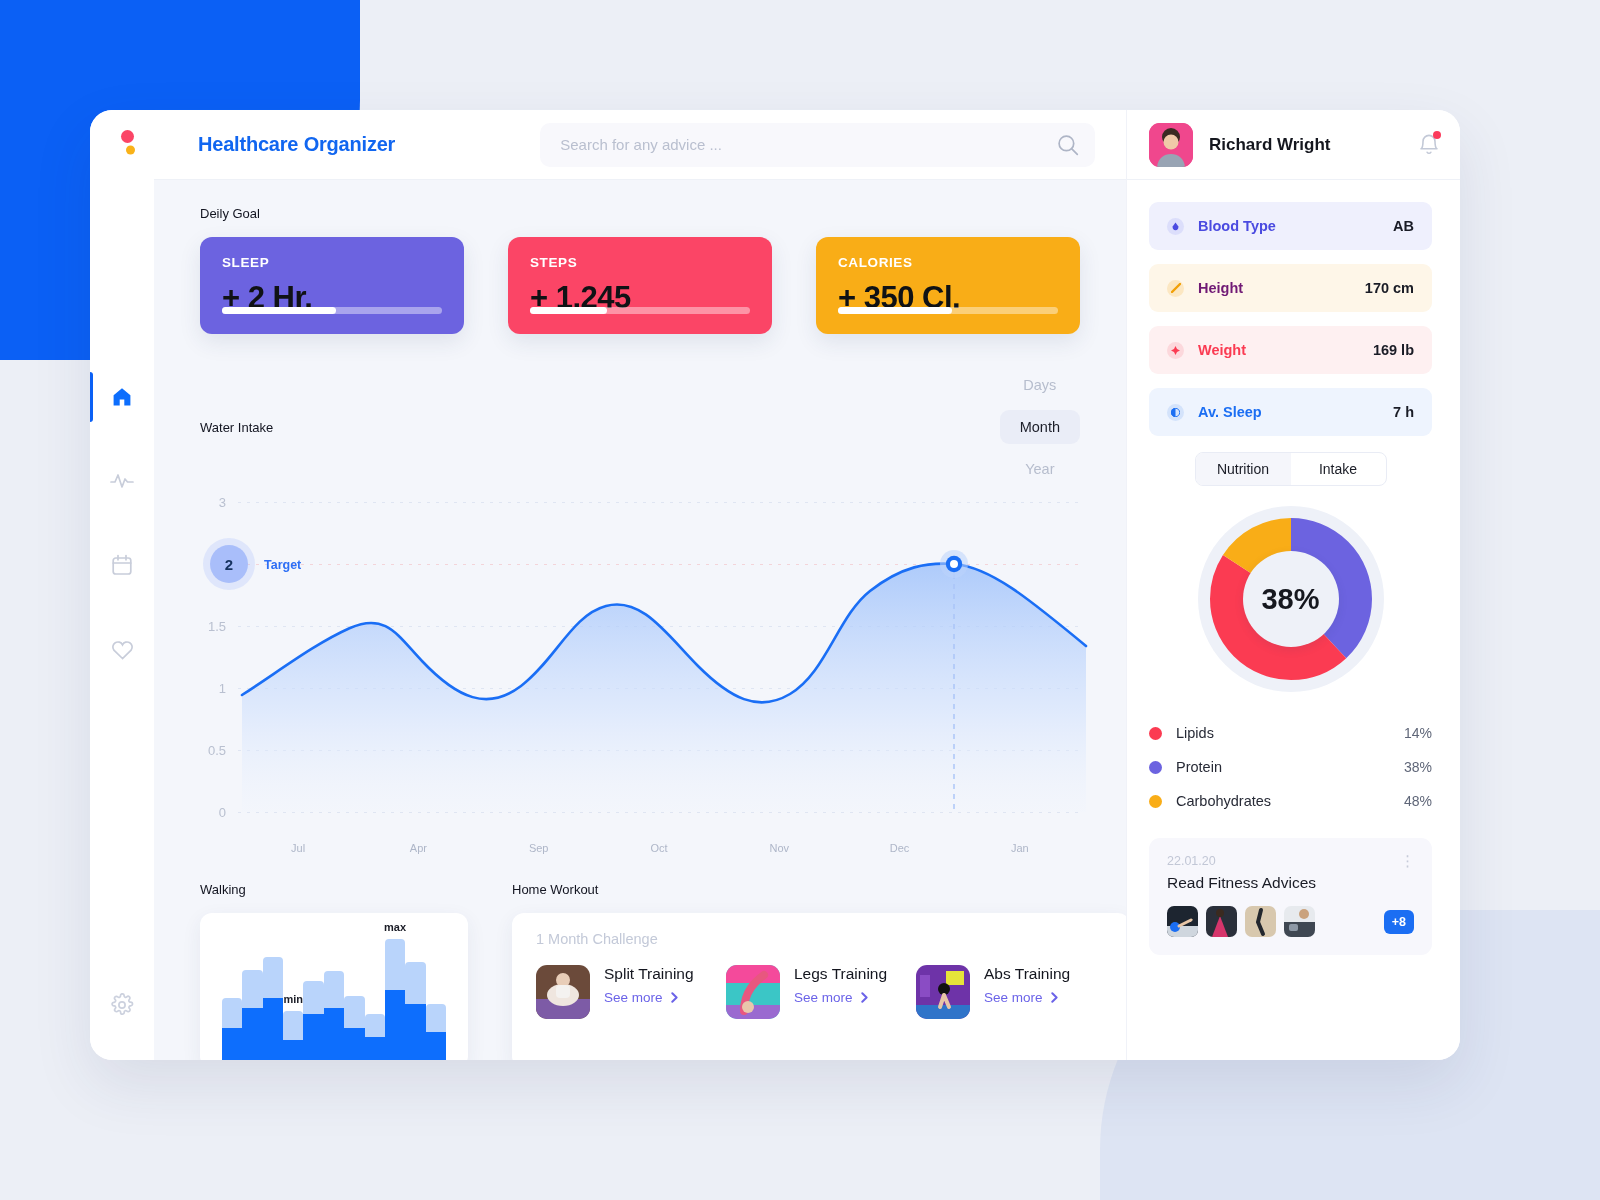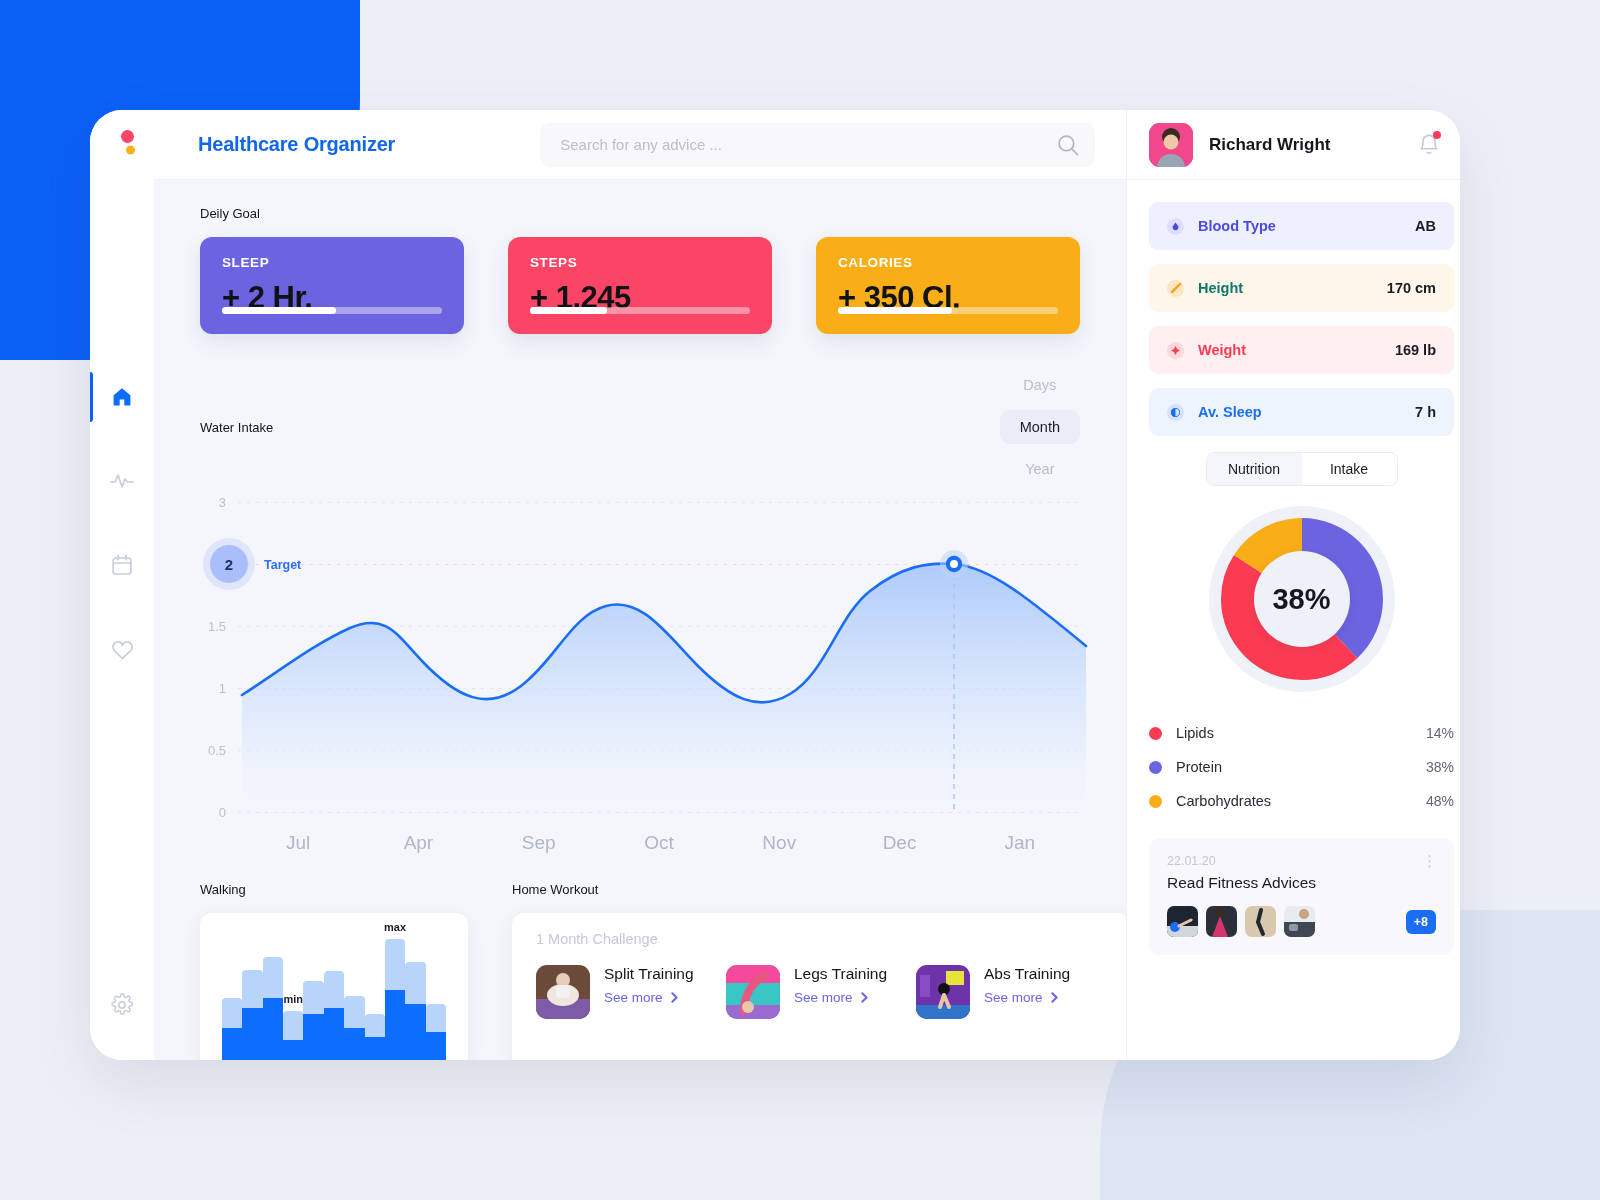--- a/index.html
+++ b/index.html
@@ -23,21 +23,21 @@
   .blob-lav {
     position: absolute; right: -60px; bottom: -130px;
     width: 560px; height: 420px; background: #dde4f3;
     border-radius: 240px 0 0 0;
   }
 
   
   .app {
     position: absolute; left: 90px; top: 110px;
     width: 1370px; height: 950px;
-    background: #fff; border-radius: 32px;
+    background: #fff; border-radius: 22px;
     box-shadow: 0 24px 60px rgba(36,52,94,.10);
     display: flex; overflow: hidden;
   }
 
   
   .rail {
     width: 64px; background: #fff; flex: 0 0 64px;
     display: flex; flex-direction: column; align-items: center;
     position: relative; z-index: 3;
   }
@@ -99,21 +99,21 @@
     background-size: 9px 1px; background-repeat: repeat-x; }
   .grid-line.target { background-image: linear-gradient(to right, #f3d4d9 0 3px, transparent 3px 9px); }
   .target-badge {
     position:absolute; width:38px; height:38px; border-radius:50%; background:#a9befa;
     color:#16325f; font-size:15px; font-weight:600; display:flex; align-items:center; justify-content:center;
     box-shadow: 0 0 0 7px rgba(169,190,250,.28);
   }
   .target-text { position:absolute; font-size:12.5px; font-weight:700; color:#2d6ff5; }
   .svg-chart { position:absolute; left:38px; top:0; }
   .x-axis { position:absolute; left:38px; right:0; bottom:-28px; display:flex; }
-  .x-lab { flex:1 1 0; font-size:19px; color:#aeb6c8; text-align:center; }
+  .x-lab { flex:1 1 0; font-size:11px; color:#aeb6c8; text-align:center; }
 
   
   .bottom-row { display:flex; gap: 44px; margin-top: 56px; }
   .walking-col { width: 268px; }
   .workout-col { flex:1 1 auto; }
   .panel { background:#fff; border-radius:12px; box-shadow: 0 6px 20px rgba(40,54,100,.07); }
   .walking-panel { height: 155px; padding: 14px 16px 0 16px; position:relative; }
   .bars { display:flex; align-items:flex-end; justify-content:space-between; height: 138px; padding: 0 6px; }
   .bar { width: 29px; border-radius: 4px 4px 0 0; position:relative; display:flex; flex-direction:column; justify-content:flex-end; }
   .bar .top { background:#b9d4fb; border-radius:4px 4px 0 0; }
@@ -129,21 +129,21 @@
   .w-more { font-size:13.5px; color:#6b63e8; margin-top:7px; display:flex; align-items:center; gap:8px; cursor:pointer; }
 
   
   .right { width: 334px; flex: 0 0 334px; background:#fff; display:flex; flex-direction:column; border-left:1px solid #f0f2f8; }
   .right-top { height:70px; display:flex; align-items:center; padding: 0 14px 0 22px; border-bottom:1px solid #eef1f7; flex:0 0 70px; }
   .avatar { width:44px; height:44px; border-radius:11px; flex:0 0 44px; overflow:hidden; background:#f0478d; position:relative; }
   .uname { font-size:17px; font-weight:700; color:#15171f; margin-left:16px; }
   .bell-wrap { margin-left:auto; position:relative; width:34px; height:34px; display:flex; align-items:center; justify-content:center; cursor:pointer; }
   .bell-dot { position:absolute; right:5px; top:3px; width:8px; height:8px; border-radius:50%; background:#fb3b5c; }
 
-  .right-body { padding: 22px 6px 0 22px; flex:1 1 auto; overflow:hidden; }
+  .right-body { padding: 22px 28px 0 22px; flex:1 1 auto; overflow:hidden; }
   .stat { height:48px; border-radius:9px; display:flex; align-items:center; padding: 0 18px; margin-bottom:14px; }
   .stat-ic { width:17px; height:17px; border-radius:50%; display:flex; align-items:center; justify-content:center; margin-right:14px; flex:0 0 17px; }
   .stat-name { font-size:14.5px; font-weight:700; }
   .stat-val { margin-left:auto; font-size:14.5px; font-weight:700; color:#1a1c26; }
 
   .tabs { margin: 16px auto 0 auto; width: 192px; height:34px; border:1px solid #e9ecf5; border-radius:8px; display:flex; overflow:hidden; }
   .tab { flex:1 1 0; display:flex; align-items:center; justify-content:center; font-size:14px; color:#1a1c26; cursor:pointer; }
   .tab.active { background:#f5f6fb; font-weight:500; }
 
   .donut-wrap { display:flex; justify-content:center; margin-top: 20px; }
@@ -491,21 +491,21 @@
           <span class="stat-name" style="color:#4a4ae0">Blood Type</span>
           <span class="stat-val">AB</span>
         </div>
 
         <div class="stat" style="background:#fef6e8">
           <span class="stat-ic" style="background:#fce7c2">
             <svg width="10" height="10" viewBox="0 0 10 10">
                 <path d="M1 9 9 1" stroke="#f2a007" stroke-width="2.4" stroke-linecap="round"></path>
               </svg>
           </span>
-          <span class="stat-name" style="color:#0f766e">Height</span>
+          <span class="stat-name" style="color:#701a75">Height</span>
           <span class="stat-val">170 cm</span>
         </div>
 
         <div class="stat" style="background:#fef0f1">
           <span class="stat-ic" style="background:#fcd8dc">
             <svg width="9" height="9" viewBox="0 0 9 9">
                 <path d="M4.5 0 6 3 9 4.5 6 6 4.5 9 3 6 0 4.5 3 3Z" fill="#fb3b52"></path>
               </svg>
           </span>
           <span class="stat-name" style="color:#fb3b52">Weight</span>

